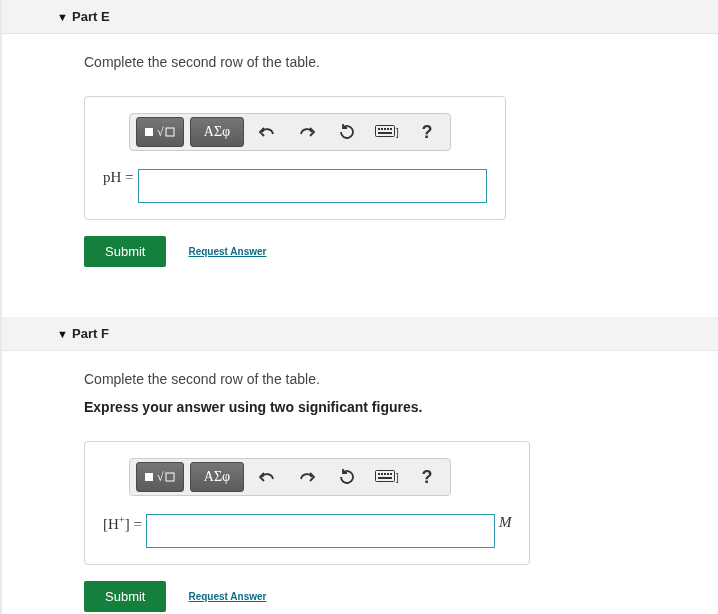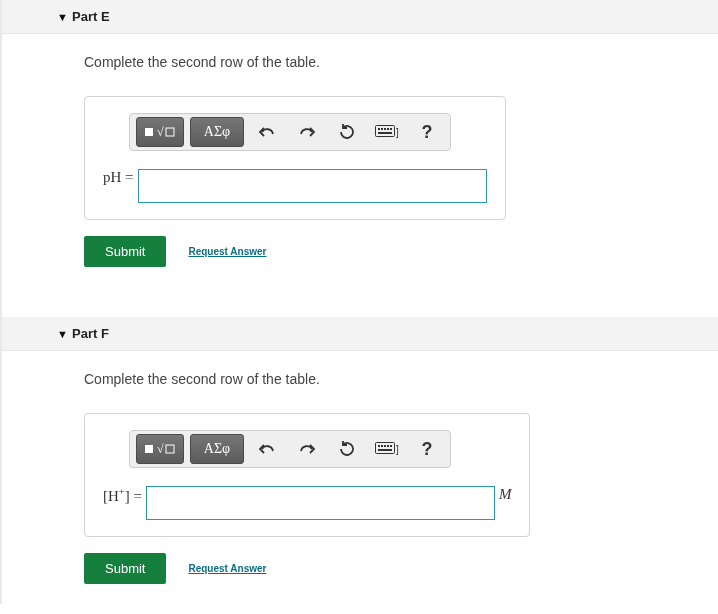--- a/index.html
+++ b/index.html
@@ -200,20 +200,21 @@
   </div>
 
   <div class="gap"></div>
 
   <div class="part-header">
     <span class="part-caret">▼</span>
     <span class="part-title">Part F</span>
   </div>
   <div class="part-body">
     <p class="instr">Complete the second row of the table.</p>
+    <p class="instr bold">Express your answer using two significant figures.</p>
 
     <div class="answer-box">
       <div class="toolbar">
         <div class="tool-btn dark">
           <svg width="34" height="20" viewBox="0 0 34 20">
               <rect x="2" y="6" width="8" height="8" fill="#fff"></rect>
               <text x="14" y="14" fill="#fff" font-size="12" font-family="serif">√</text>
               <rect x="23" y="6" width="8" height="8" fill="none" stroke="#fff"></rect>
             </svg>
         </div>

